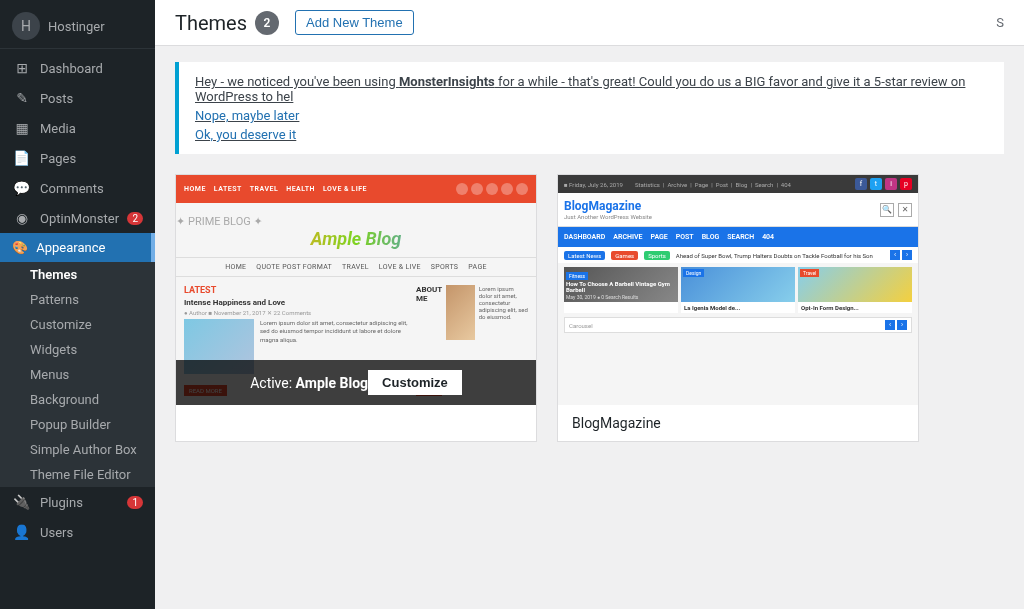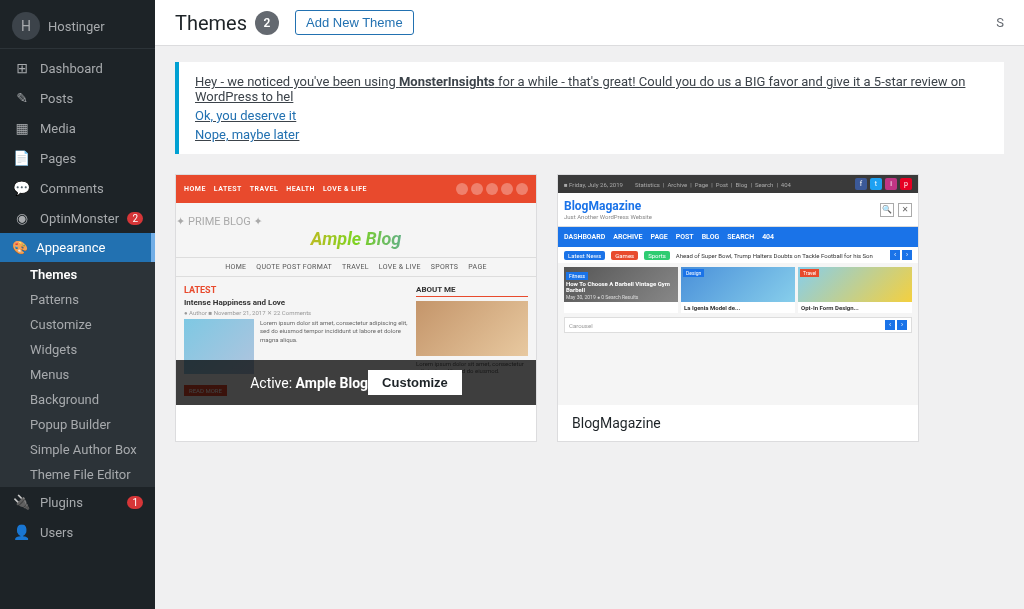--- a/index.html
+++ b/index.html
@@ -242,21 +242,20 @@
       margin-bottom: 3px;
     }
     .ample-post-text {
       font-size: 6px;
       color: #666;
       line-height: 1.4;
     }
     .ample-sidebar {
       flex: 1;
       display: flex;
-      flex-direction: column;
       gap: 4px;
     }
     .ample-sidebar-title {
       font-size: 8px;
       font-weight: 700;
       color: #333;
       border-bottom: 1px solid #e84a2d;
       padding-bottom: 2px;
     }
     .ample-sidebar-img {
@@ -524,22 +523,22 @@
       <span class="theme-count-badge">2</span>
     </h1>
     <button class="add-new-btn">Add New Theme</button>
     <div class="search-area">S</div>
   </div>
 
   <div class="notice">
     <span>
       <span>Hey - we noticed you've been using </span><strong>MonsterInsights</strong><span> for a while - that's great! Could you do us a BIG favor and give it a 5-star review on WordPress to hel</span>
     </span>
+    <a href="#">Nope, maybe later</a>
     <a href="#">Ok, you deserve it</a>
-    <a href="#">Nope, maybe later</a>
   </div>
 
   <div class="themes-grid">
 
     <div class="theme-card">
       <div class="theme-screenshot">
         <div class="ample-blog">
 
           <div class="ample-nav">
             <span class="ample-nav-item">HOME</span>

